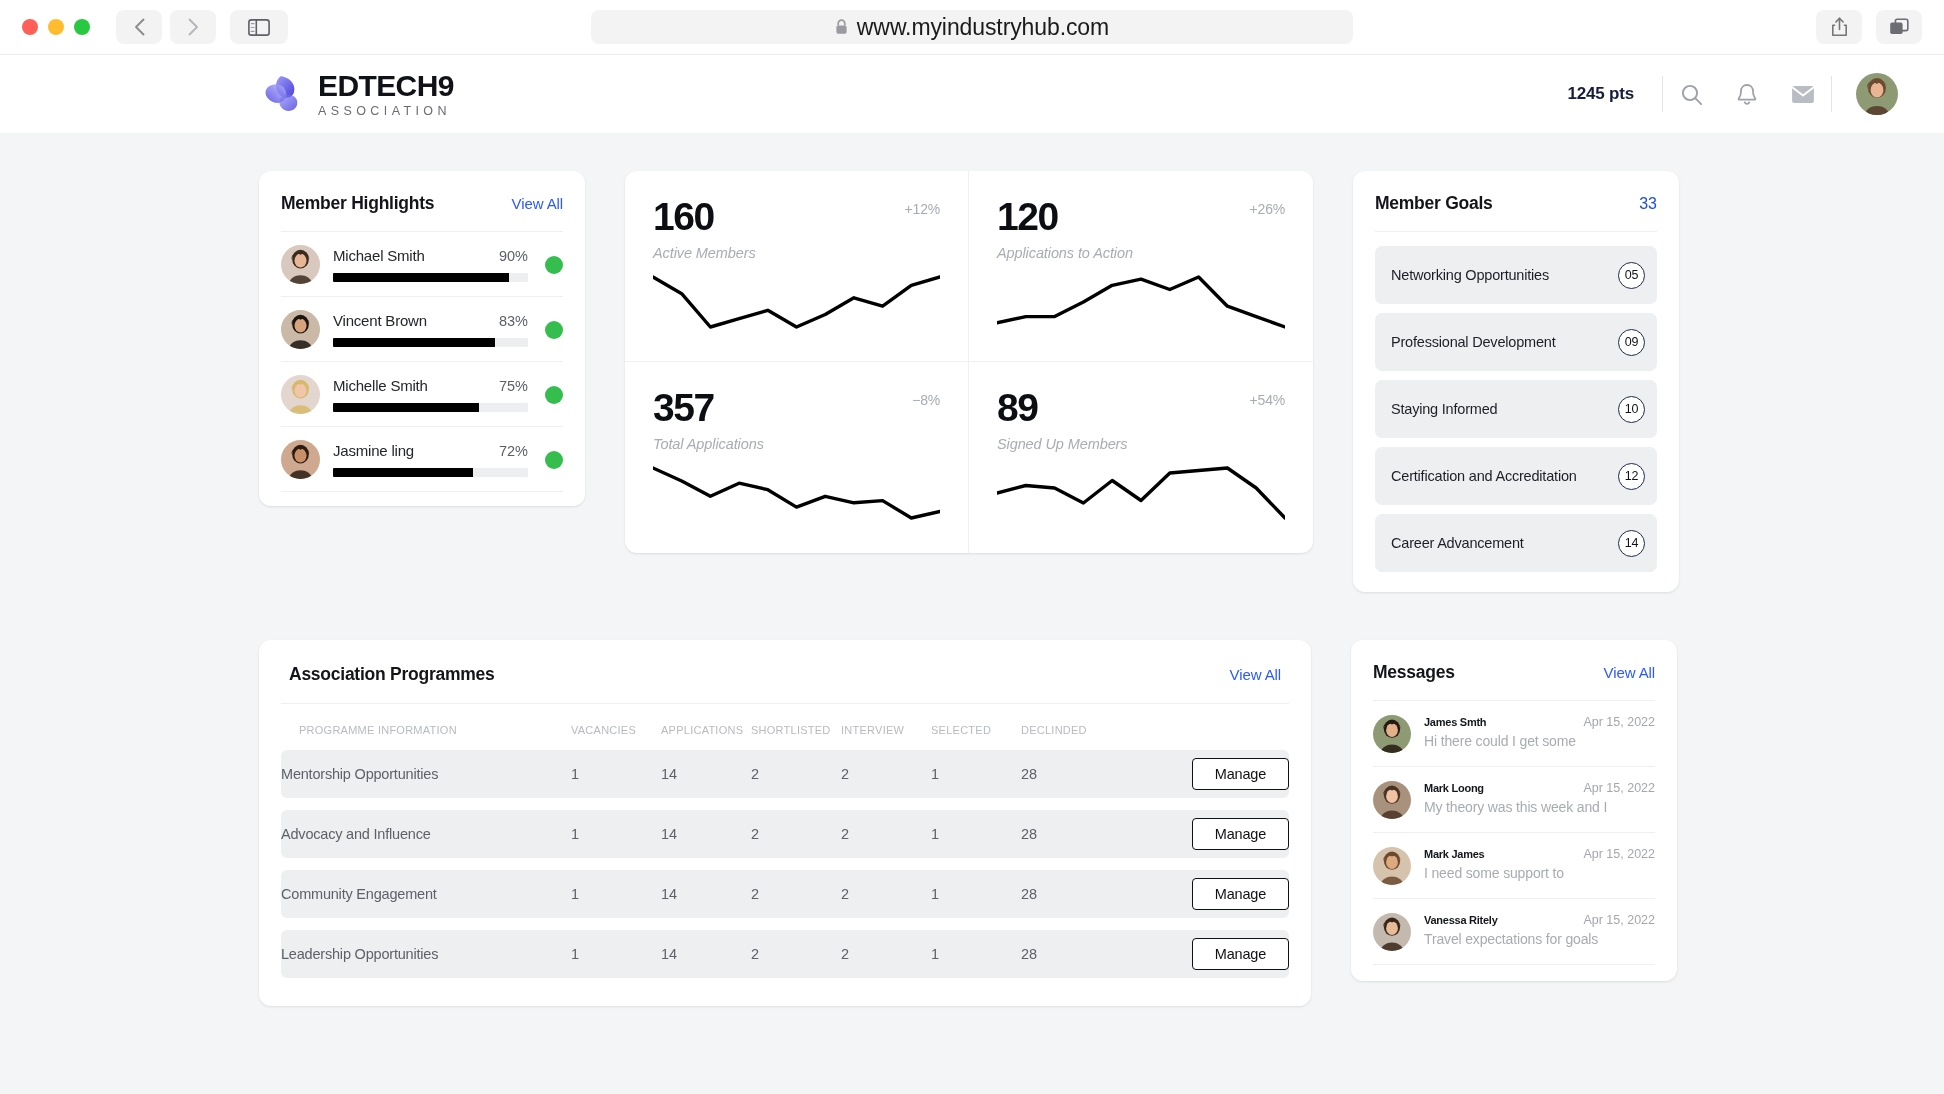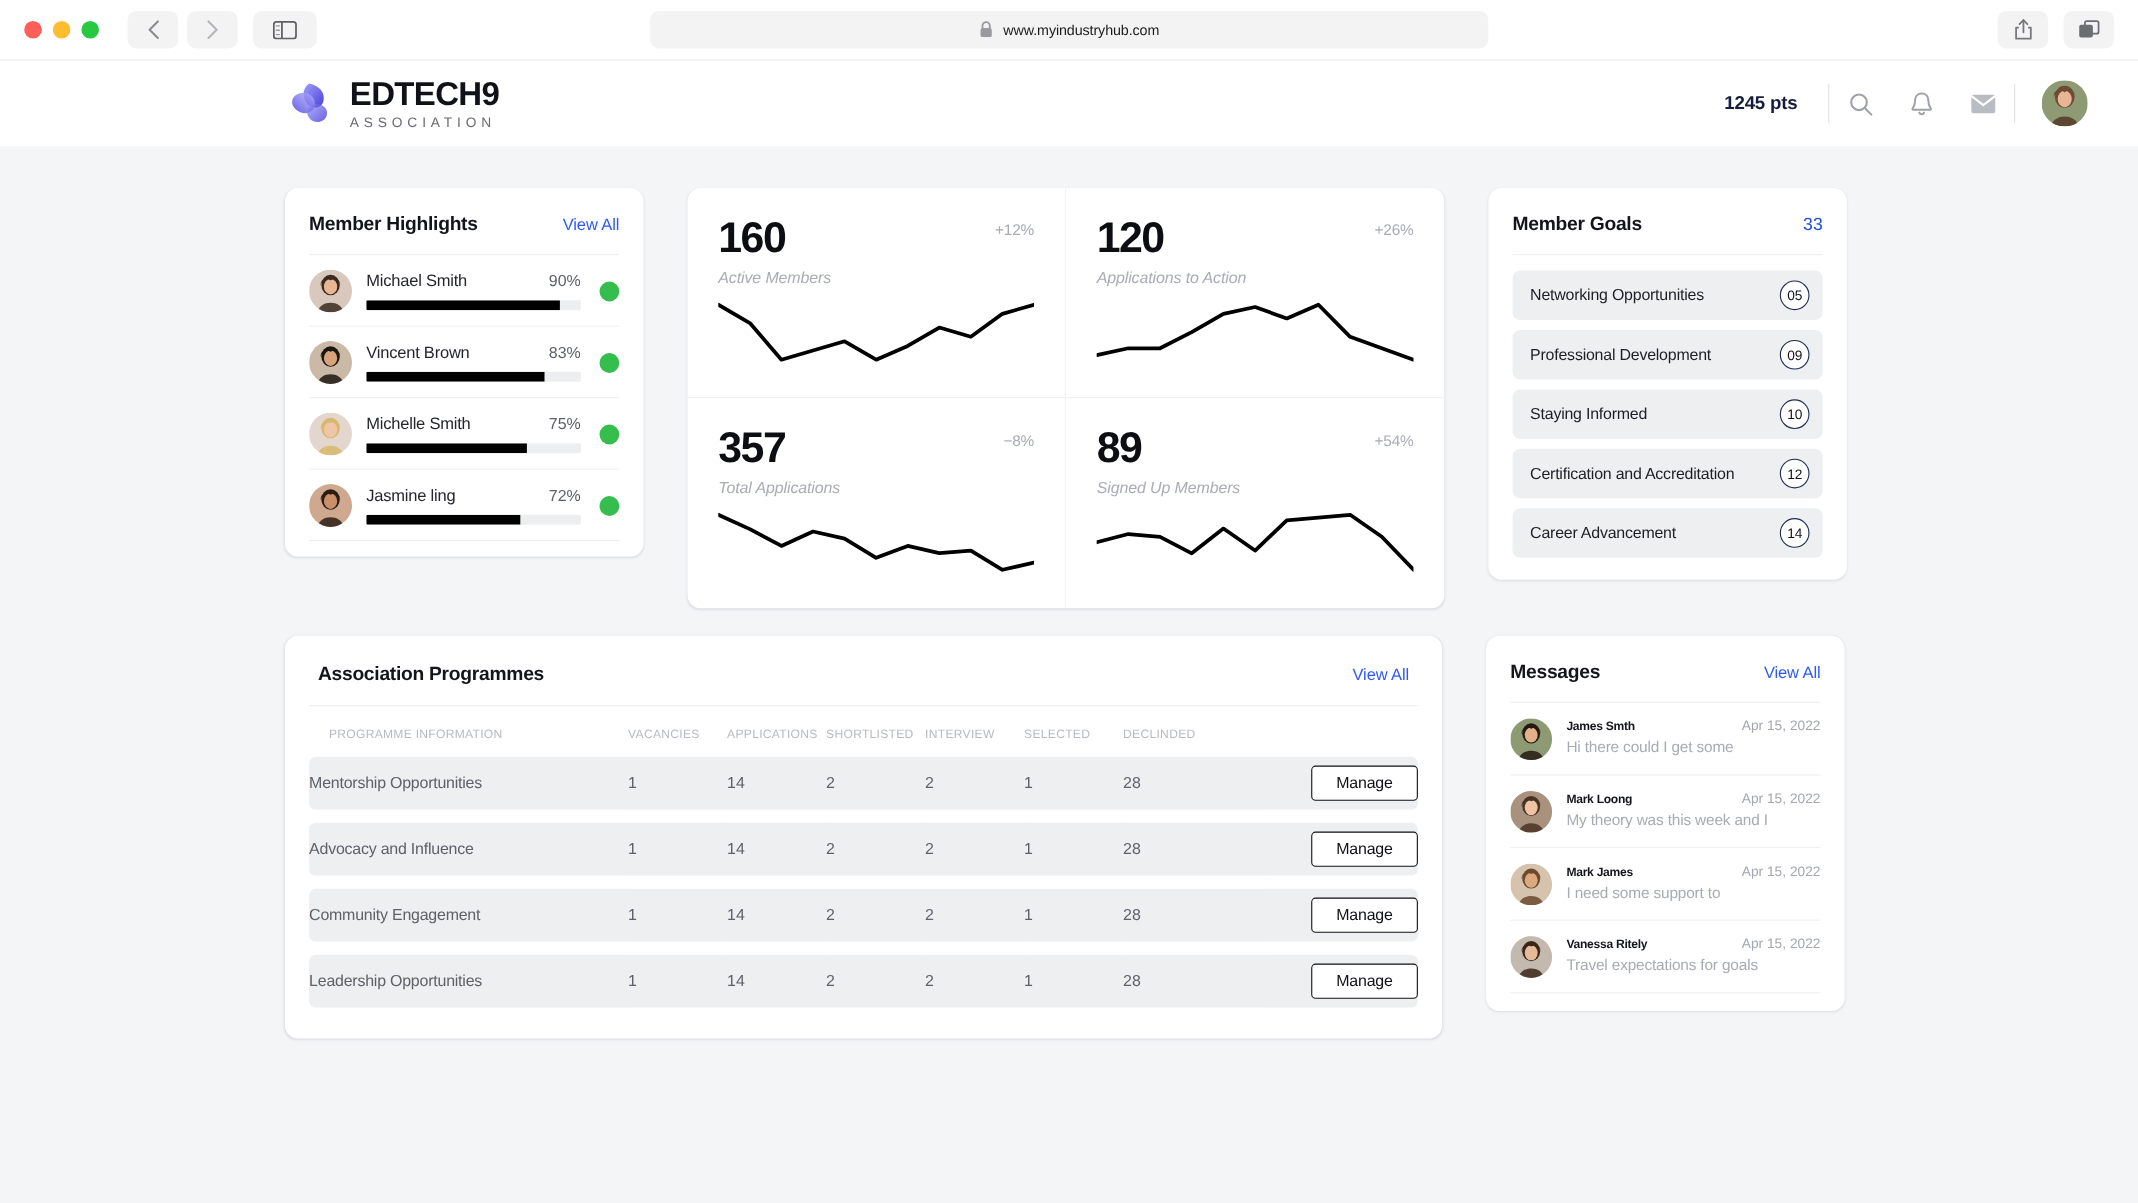--- a/index.html
+++ b/index.html
@@ -51,21 +51,21 @@
     transform: translateX(-50%);
     width: 762px;
     height: 34px;
     background: #f3f3f3;
     border-radius: 8px;
     display: flex;
     align-items: center;
     justify-content: center;
     gap: 9px;
   }
-  .url-text { font-size: 13px; color: #1b1b1b; letter-spacing: -0.1px; }
+  .url-text { font-size: 23px; color: #1b1b1b; letter-spacing: -0.1px; }
 
   .chrome-right {
     position: absolute;
     right: 22px;
     display: flex;
     gap: 14px;
   }
 
   
   .app-header {
@@ -112,21 +112,21 @@
     margin-left: 24px;
     overflow: hidden;
     position: relative;
   }
 
   
   .page {
     padding: 38px 0 0 0;
     display: flex;
     flex-direction: column;
-    gap: 25px;
+    gap: 48px;
     align-items: center;
   }
   .row {
     width: 1426px;
     display: flex;
     gap: 40px;
     align-items: flex-start;
   }
 
   .card {
@@ -226,21 +226,21 @@
   }
   .spark { margin-top: 10px; }
   .spark svg { display: block; width: 100%; height: 66px; }
 
   
   .goals { width: 326px; padding: 22px 22px 20px 22px; }
   .goal-count { font-size: 16px; color: #1d4ed8; }
   .goal-item {
     background: #eeeff1;
     border-radius: 7px;
-    height: 45px;
+    height: 58px;
     display: flex;
     align-items: center;
     justify-content: space-between;
     padding: 0 12px 0 16px;
     margin-bottom: 9px;
     cursor: pointer;
   }
   .goal-item:last-child { margin-bottom: 0; }
   .goal-label { font-size: 14.5px; color: #1d1f26; letter-spacing: -0.2px; }
   .goal-badge {

